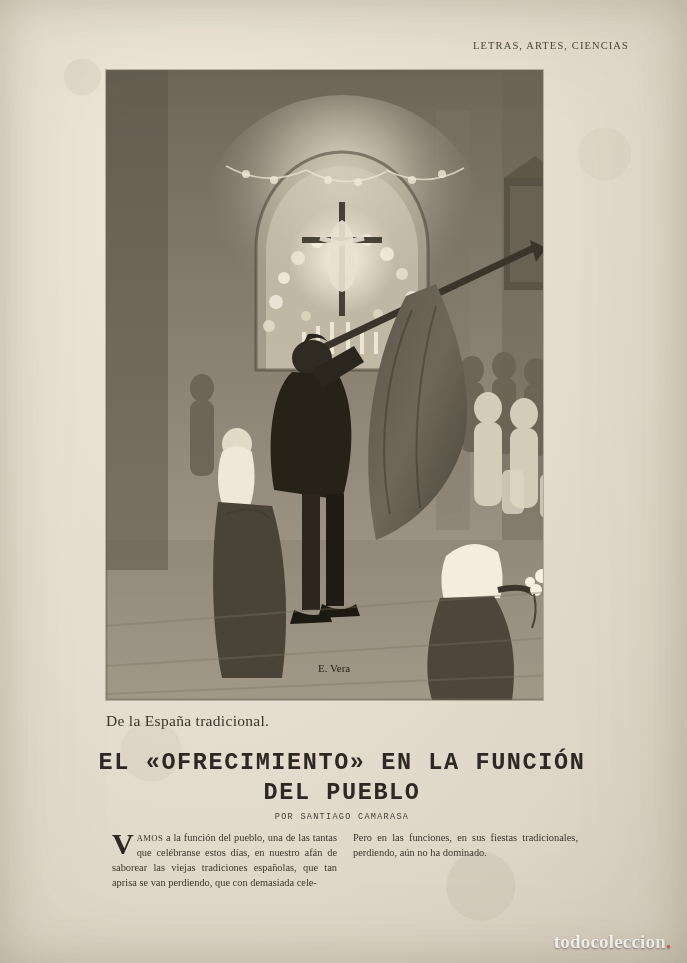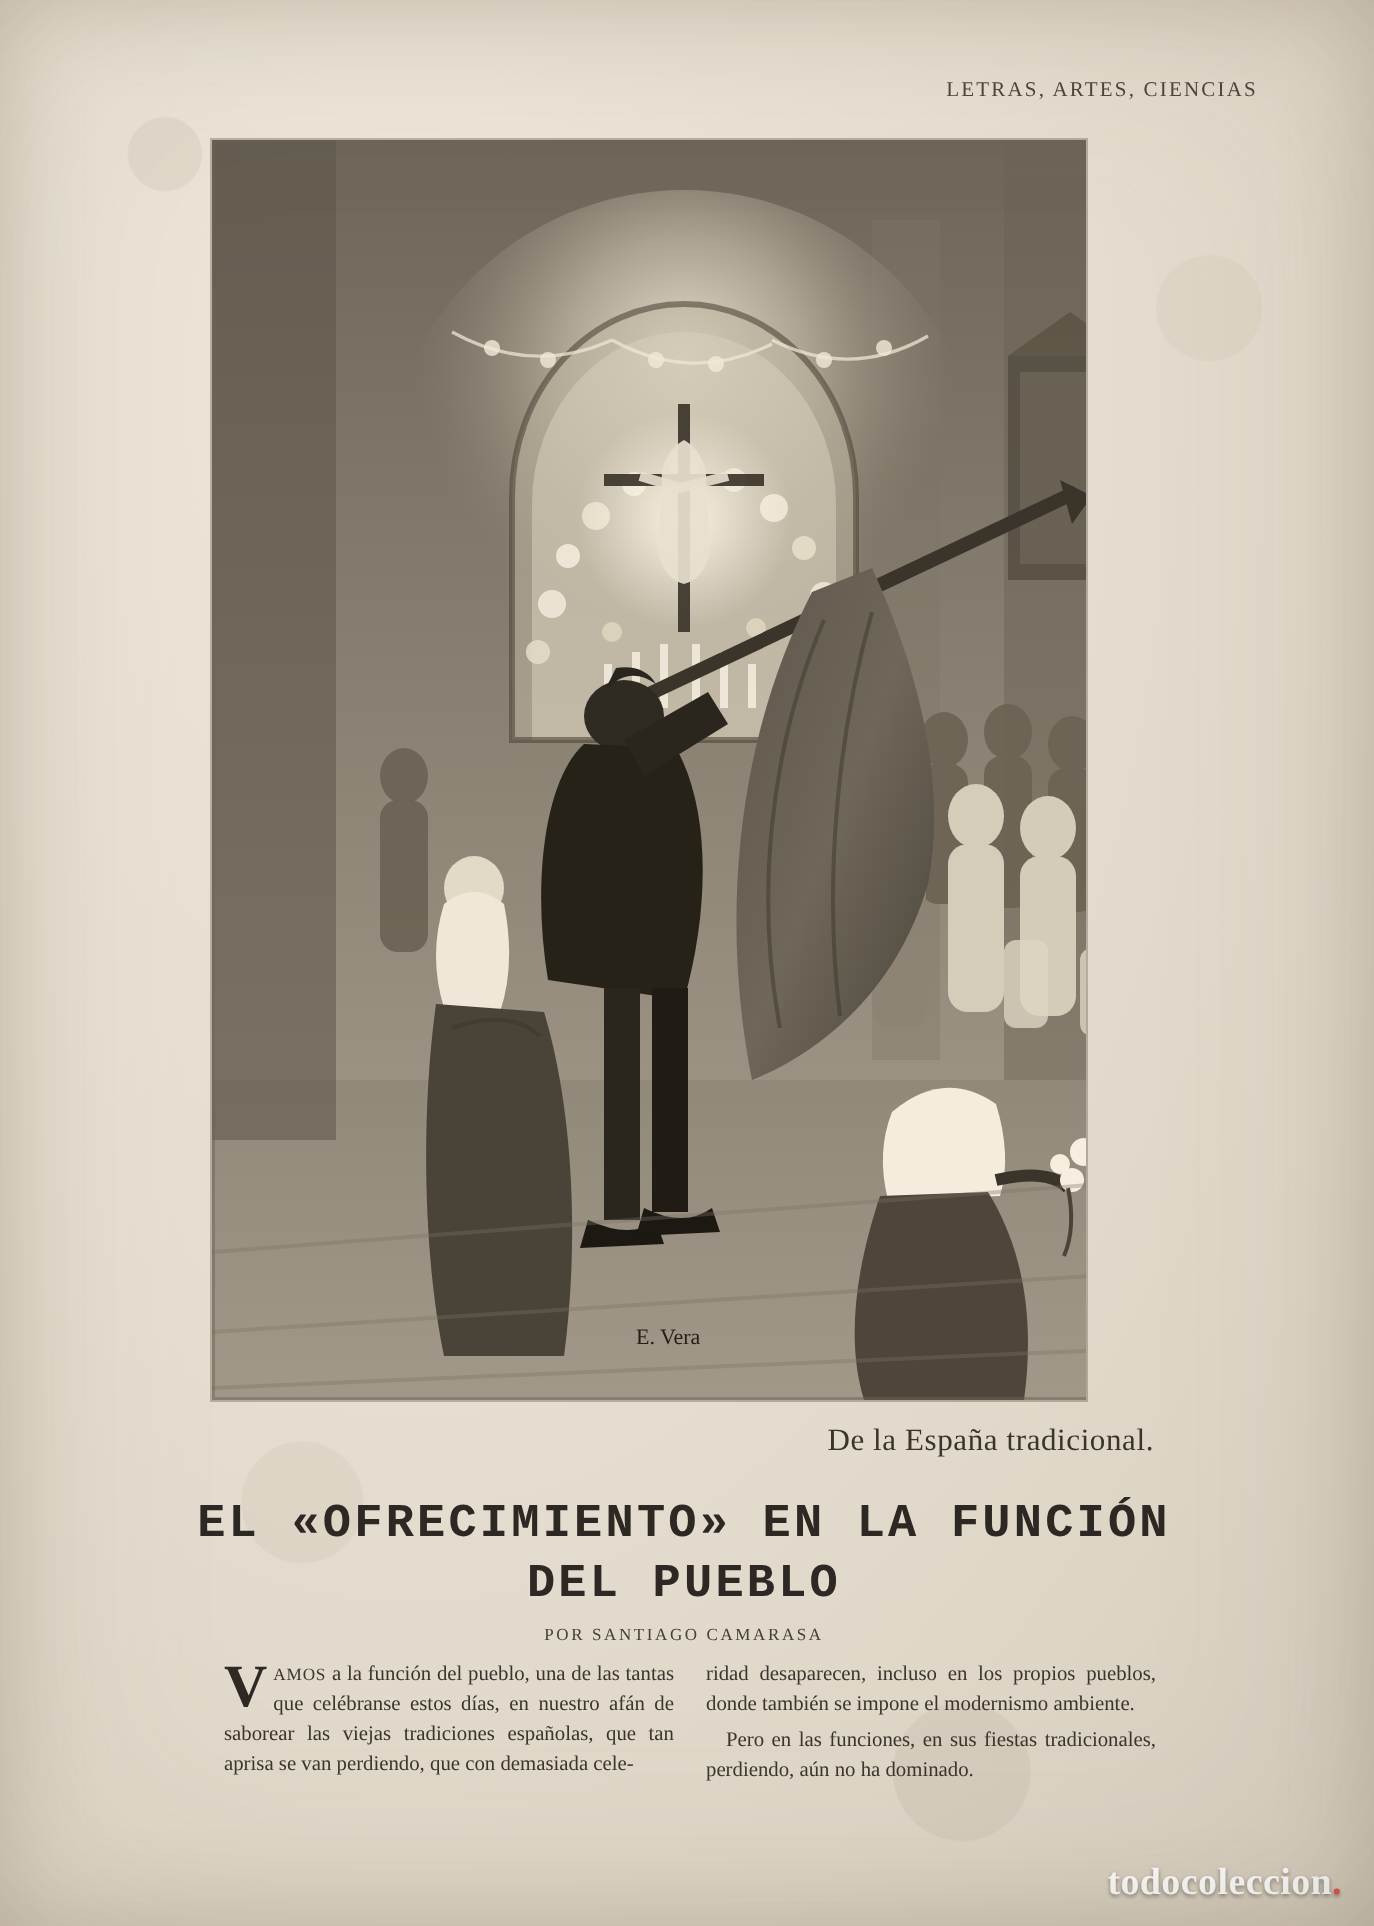--- a/index.html
+++ b/index.html
@@ -57,21 +57,21 @@
     box-shadow: 0 0 0 1px rgba(90,80,66,.35);
     overflow: hidden;
   }
   .illo-svg { display: block; width: 471px; height: 630px; }
 
   .illo-caption {
     position: absolute;
     left: 106px;
     top: 712px;
     width: 471px;
-    text-align: right;
+    text-align: left;
     font-size: 15.5px;
     color: #3a342c;
     letter-spacing: .3px;
   }
 
   .headline {
     position: absolute;
     left: 96px;
     top: 748px;
     width: 492px;
@@ -85,20 +85,21 @@
   }
   .byline {
     position: absolute;
     left: 96px;
     top: 812px;
     width: 492px;
     text-align: center;
     font-size: 8.5px;
     letter-spacing: 1.3px;
     color: #45403a;
+    font-family: Liberation Mono, monospace;
   }
 
   
   .body-cols {
     position: absolute;
     left: 112px;
     top: 830px;
     width: 466px;
     display: flex;
     gap: 16px;
@@ -350,21 +351,20 @@
     <div>DEL PUEBLO</div>
   </div>
 
   <div class="byline">POR SANTIAGO CAMARASA</div>
 
   <div class="body-cols">
     <div class="col">
       <p><span class="dropcap">V</span><span class="smallcaps">AMOS</span> <span>a la función del pueblo, una de las tantas que celébranse estos días, en nuestro afán de saborear las viejas tradiciones españolas, que tan aprisa se van perdiendo, que con demasiada cele-</span></p>
     </div>
     <div class="col">
-      <p>ridad desaparecen, incluso en los propios pueblos, donde también se impone el modernismo ambiente.</p>
       <p>Pero en las funciones, en sus fiestas tradicionales, perdiendo, aún no ha dominado.</p>
     </div>
   </div>
 
   <div class="watermark"><span>todocoleccion</span><span class="wm-dot">.</span></div>
 
   <div class="edge-shade"></div>
 </div>
 
 </body></html>

